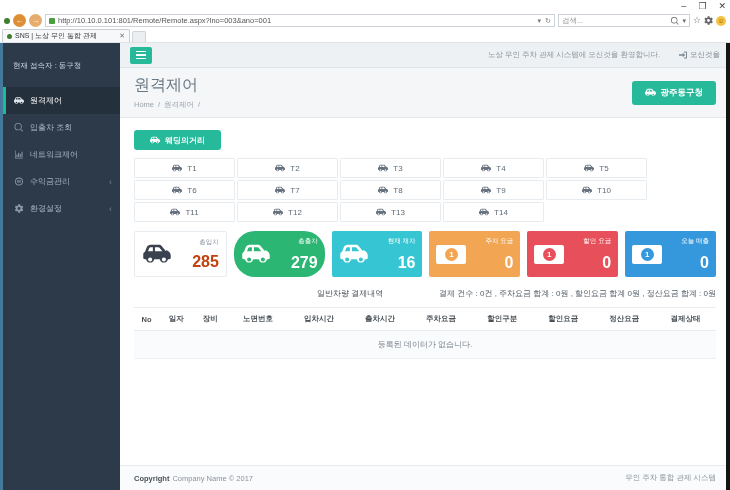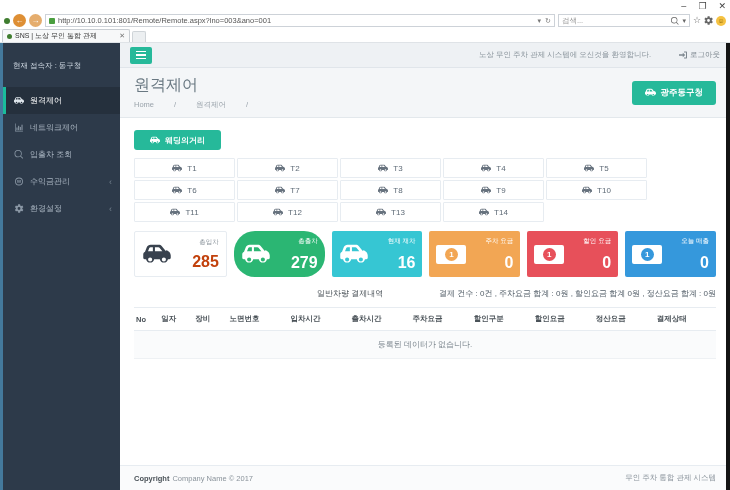--- a/index.html
+++ b/index.html
@@ -43,27 +43,27 @@
   .sitem.active { background:#25303d; color:#fff; border-left:3px solid #1abc9c; }
   .si { width:10px; height:9px; color:#8a97a5; flex:none; display:inline-block; }
   .sitem.active .si { color:#dfe6ec; }
   .si svg, .mini-ico svg { width:100%; height:100%; display:block; }
   .chev { margin-left:auto; font-size:9px; color:#74828f; }
 
   .main { flex:1; display:flex; flex-direction:column; background:#fff; min-width:0; }
   .navbar { height:25px; background:#eef1f4; border-bottom:1px solid #e0e5ea; display:flex; align-items:center; justify-content:space-between; padding:0 10px; flex:none; }
   .burger { width:22px; height:17px; background:#26b99a; border:none; border-radius:2px; display:flex; flex-direction:column; justify-content:center; align-items:center; gap:2px; cursor:pointer; }
   .burger i { display:block; width:10px; height:1.5px; background:#fff; }
-  .nav-right { display:flex; align-items:center; gap:28px; font-size:7.5px; color:#8a949c; }
+  .nav-right { display:flex; align-items:center; gap:19px; font-size:7.5px; color:#8a949c; }
   .logout { display:flex; align-items:center; gap:3px; color:#7d878f; cursor:pointer; }
   .logout .si { width:8px; height:8px; color:#7d878f; }
 
   .pagehead { background:#f4f6f8; padding:7px 14px 7px; display:flex; justify-content:space-between; align-items:center; flex:none; }
   .pagehead h1 { font-size:16px; font-weight:400; color:#697882; }
-  .crumbs { font-size:7.5px; color:#9aa3ab; margin-top:4px; display:flex; gap:20px; }
+  .crumbs { font-size:7.5px; color:#9aa3ab; margin-top:4px; display:flex; gap:4px; }
   .crumbs .home { color:#9aa3ab; cursor:pointer; }
   .office { height:24px; padding:0 13px; background:#26b99a; color:#fff; border:none; border-radius:3px; font-size:8.5px; font-weight:bold; display:flex; align-items:center; gap:5px; cursor:pointer; }
   .office .si { width:11px; height:9px; color:#fff; }
 
   .content { flex:1; background:#fff; border-top:1px solid #e3e8ec; padding:12px 14px 0 14px; min-height:0; }
   .lotbtn { height:20px; padding:0 16px; background:#26b99a; color:#fff; border:none; border-radius:3px; font-size:8px; font-weight:bold; display:flex; align-items:center; gap:5px; margin-bottom:4px; cursor:pointer; }
   .lotbtn .si { width:10px; height:8px; color:#fff; }
 
   .tgrid { display:grid; grid-template-columns:repeat(5,101px); gap:2px; margin-bottom:9px;margin-top:8px; }
   .tcell { height:20px; background:#fff; border:1px solid #e7ecf1; border-radius:1px; display:flex; align-items:center; justify-content:center; gap:5px; font-size:8px; color:#5f6b77; cursor:pointer; }
@@ -89,21 +89,21 @@
   .coin { width:13px; height:13px; border-radius:50%; color:#fff; font-size:8px; font-weight:bold; display:flex; align-items:center; justify-content:center; }
   .stat-orange .coin { background:#f2a654; }
   .stat-red .coin    { background:#e7505a; }
   .stat-blue .coin   { background:#3598dc; }
 
   .payrow { display:flex; align-items:center; font-size:8px; color:#4a5258; margin:4px 0 8px;justify-content:flex-end; }
   .paytitle { width:122px; flex:none; }
   .paysum { color:#55606a; }
 
   table { width:100%; border-collapse:collapse; }
-  thead th { border-top:1px solid #e7ecf1; border-bottom:1px solid #e7ecf1; padding:6px 2px; font-size:7.5px; font-weight:bold; color:#4a5258; text-align:left; white-space:nowrap; }
+  thead th { border-top:1px solid #e7ecf1; border-bottom:1px solid #e7ecf1; padding:6px 2px; font-size:7.5px; font-weight:bold; color:#4a5258; text-align:center; white-space:nowrap; }
   tbody td { padding:8px; font-size:8px; color:#7b858d; text-align:center; background:#fafbfc; border-bottom:1px solid #eef1f4; }
 
   .appfooter { height:25px; border-top:1px solid #e7ecf1; background:#fafbfc; display:flex; align-items:center; justify-content:space-between; padding:0 14px; font-size:7.5px; color:#8a939b; flex:none; }
   .appfooter b { color:#4a5258; margin-right:3px; }
 </style>
 </head>
 <body>
 
 <div class="window">
 
@@ -164,36 +164,36 @@
           <span class="si">
               <svg viewBox="0 0 640 512">
                 <path fill="currentColor" d="M528 193 428 68c-13-17-38-28-64-28H171c-39 0-75 24-89 60L41 204C17 214 0 237 0 264v80c0 18 14 32 32 32h33c8 45 47 80 95 80s87-35 95-80h130c8 45 47 80 95 80s87-35 95-80h33c18 0 32-14 32-32v-48c0-65-49-119-112-127zM111 192l30-76c5-12 17-20 30-20h53v96H111zm161 0V96h81c10 0 19 4 25 12l67 84H272zM160 432a48 48 0 1 1 0-96 48 48 0 1 1 0 96zm320 0a48 48 0 1 1 0-96 48 48 0 1 1 0 96z"></path>
               </svg>
             </span>
           <span>원격제어</span>
         </div>
         <div class="sitem">
           <span class="si">
               <svg viewBox="0 0 512 512">
+                <path fill="currentColor" fill-rule="evenodd" d="M208 0a208 208 0 1 0 0 416c48 0 92-16 127-43l122 122 34-34-122-122c27-35 43-79 43-127A208 208 0 0 0 208 0zm0 48a160 160 0 1 1 0 320 160 160 0 0 1 0-320z"></path>
+              </svg>
+            </span>
+          <span>입출차 조회</span>
+        </div>
+        <div class="sitem">
+          <span class="si">
+              <svg viewBox="0 0 512 512">
                 <path fill="currentColor" d="M32 32h36v412h412v36H32z"></path>
                 <rect fill="currentColor" x="110" y="256" width="60" height="150"></rect>
                 <rect fill="currentColor" x="206" y="160" width="60" height="246"></rect>
                 <rect fill="currentColor" x="302" y="224" width="60" height="182"></rect>
                 <rect fill="currentColor" x="398" y="96" width="60" height="310"></rect>
               </svg>
             </span>
           <span>네트워크제어</span>
-        </div>
-        <div class="sitem">
-          <span class="si">
-              <svg viewBox="0 0 512 512">
-                <path fill="currentColor" fill-rule="evenodd" d="M208 0a208 208 0 1 0 0 416c48 0 92-16 127-43l122 122 34-34-122-122c27-35 43-79 43-127A208 208 0 0 0 208 0zm0 48a160 160 0 1 1 0 320 160 160 0 0 1 0-320z"></path>
-              </svg>
-            </span>
-          <span>입출차 조회</span>
         </div>
         <div class="sitem">
           <span class="si">
               <svg viewBox="0 0 512 512">
                 <path fill="currentColor" fill-rule="evenodd" d="M256 32a224 224 0 1 0 0 448 224 224 0 0 0 0-448zm0 48a176 176 0 1 1 0 352 176 176 0 0 1 0-352zm-118 96h38l24 104 36-104h40l36 104 24-104h38l-42 160h-36l-40-120-40 120h-36l-42-160z"></path>
               </svg>
             </span>
           <span>수익금관리</span>
           <span class="chev">‹</span>
         </div>
@@ -218,21 +218,21 @@
             <i></i>
           </button>
         <div class="nav-right">
           <span>노상 무인 주차 관제 시스템에 오신것을 환영합니다.</span>
           <span class="logout">
             <span class="si">
                 <svg viewBox="0 0 512 512">
                   <path fill="currentColor" d="M320 96V32h160c18 0 32 14 32 32v384c0 18-14 32-32 32H320v-64h128V96H320zM240 112l160 144-160 144v-96H0v-96h240v-96z"></path>
                 </svg>
               </span>
-            <span>로그아웃</span>
+            <span>오신것을</span>
           </span>
         </div>
       </div>
 
       <div class="pagehead">
         <div>
           <h1>원격제어</h1>
           <div class="crumbs">
             <span class="home">Home</span>
             <span>/</span>

